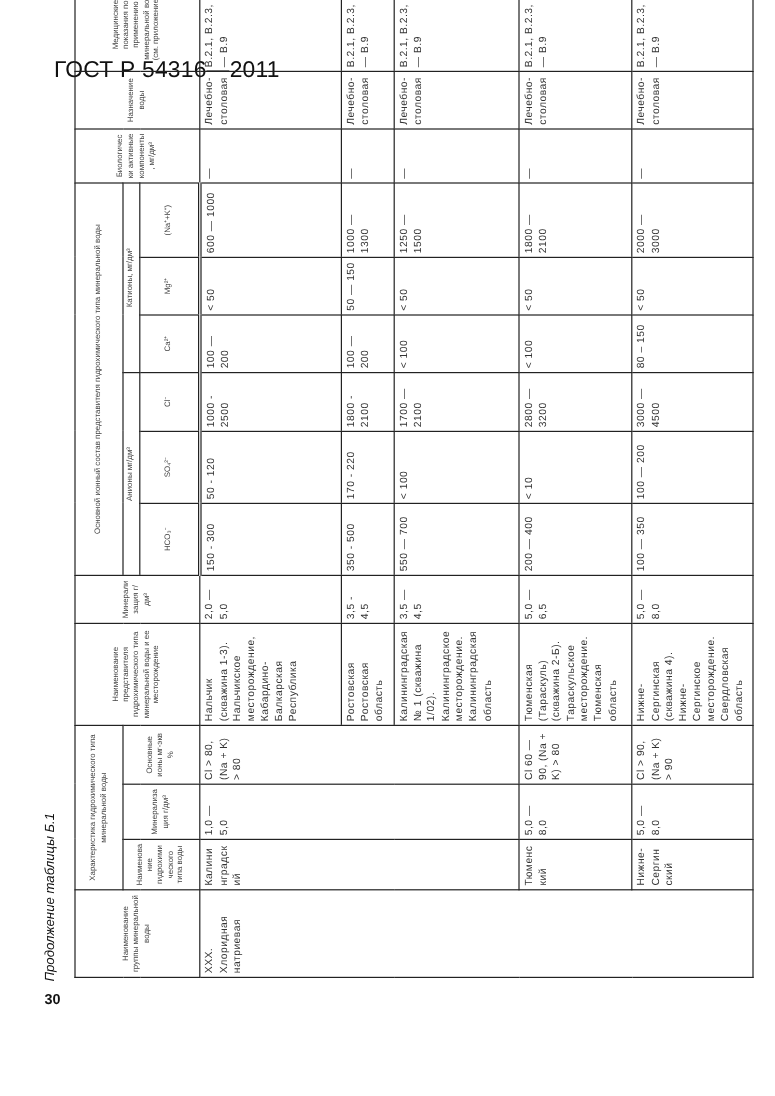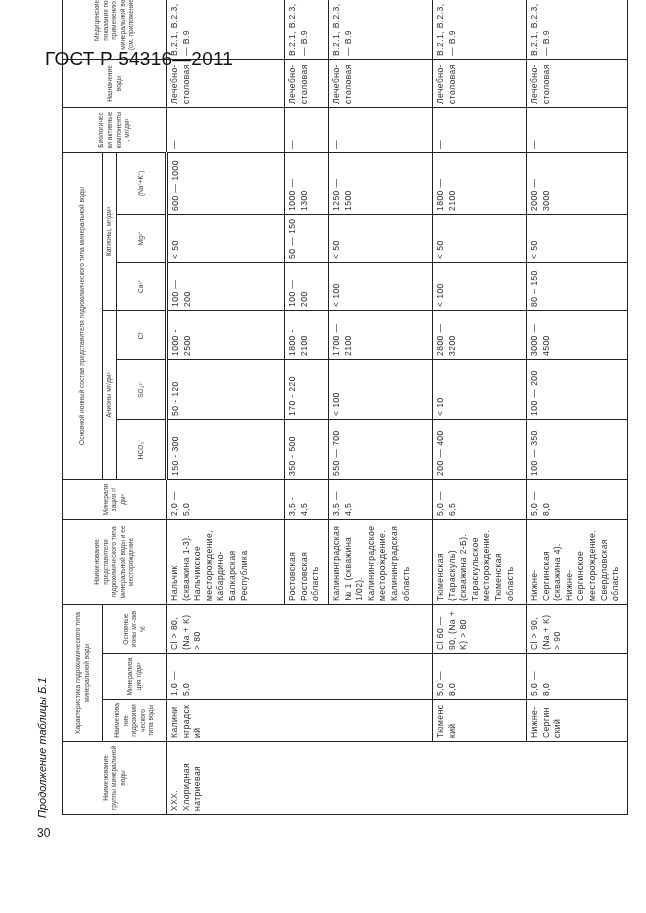--- a/index.html
+++ b/index.html
@@ -1,19 +1,19 @@
 <!DOCTYPE html>
 <html><head>
 <meta charset="utf-8">
 <style>
   html, body { margin:0; padding:0; background:#ffffff; }
   body { width:646px; height:913px; position:relative; overflow:hidden;
          font-family:"Liberation Sans", sans-serif; color:#111; }
   .doc-header { position:absolute; left:45px; top:48px; font-weight:normal; font-size:19px; letter-spacing:0.2px; }
-  .page-num { position:absolute; left:37px; top:826px; font-size:12px; }
+  .page-num { position:absolute; left:37px; top:826px; font-size:12px;font-weight:bold; }
   .caption { position:absolute; left:36px; top:818px; width:260px; font-size:11px; font-style:italic;
              transform-origin:0 0; transform:rotate(-90deg); white-space:nowrap; }
   
   .table-wrap { position:absolute; left:62px; top:815px; width:733px; height:565px;
                 transform-origin:0 0; transform:rotate(-90deg); }
   table { border-collapse:collapse; width:733px; height:565px; table-layout:fixed; }
   td, th { border:1px solid #222; vertical-align:top; padding:2px 3px; font-size:8.2px; line-height:1.35;
            font-weight:normal; color:#222; word-wrap:break-word; }
   th { font-size:6.6px; text-align:center; vertical-align:middle; color:#444; line-height:1.3; }
   td { font-size:8.6px; color:#333; letter-spacing:0.4px; }

